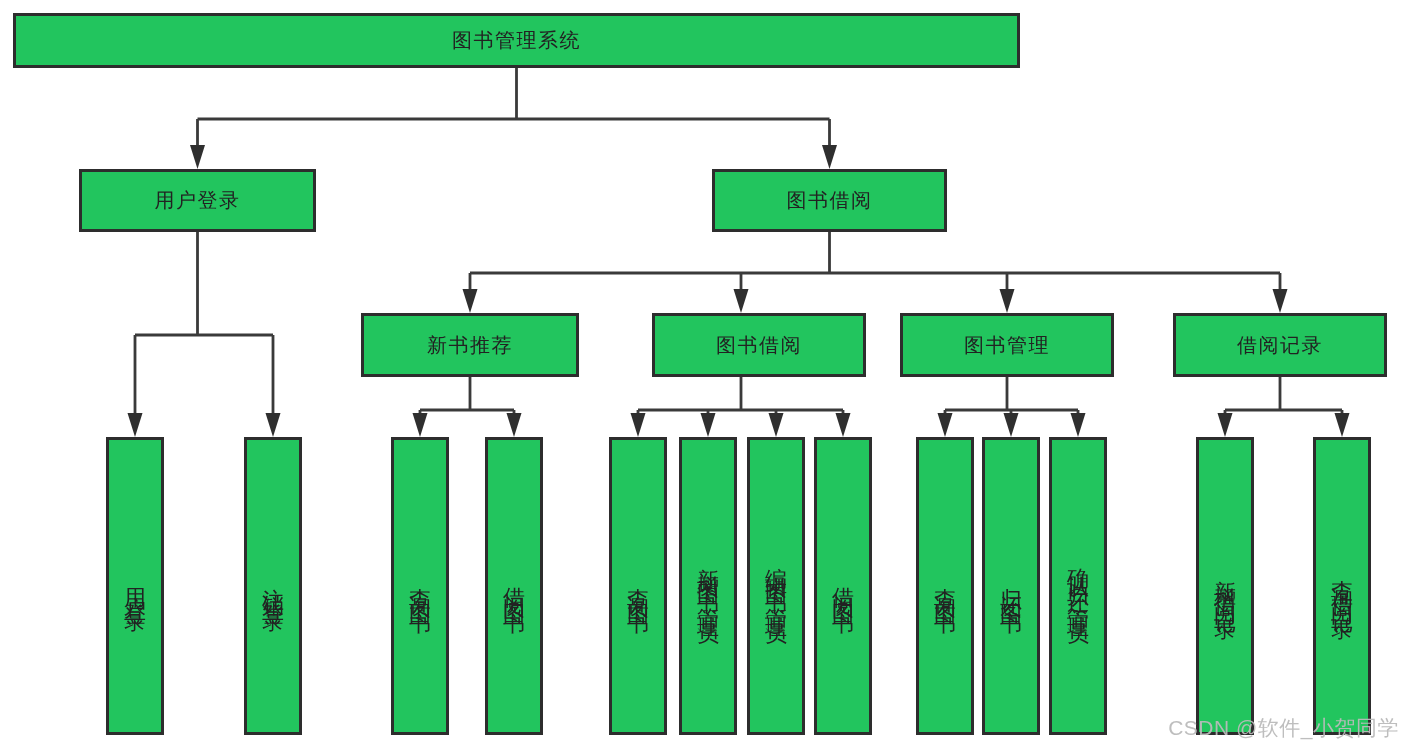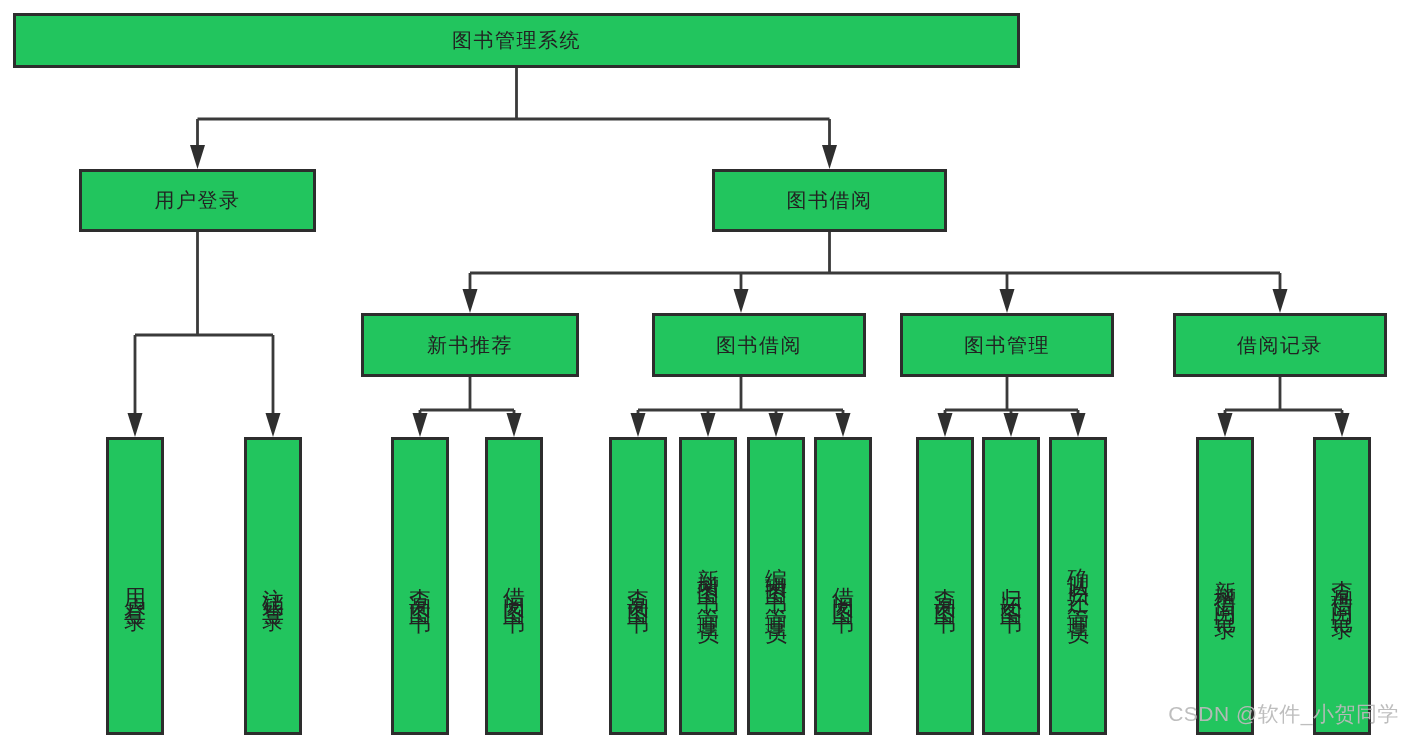--- a/index.html
+++ b/index.html
@@ -12,21 +12,21 @@
     display:flex; align-items:center; justify-content:center;
     color:#222222; z-index:2;
   }
   .hbox span { font-size:20px; letter-spacing:1.5px; white-space:nowrap; }
   .vbox { width:58px; top:437px; height:298px; }
   .vbox span {
     writing-mode:vertical-rl; text-orientation:mixed;
     font-size:22px; letter-spacing:8px; line-height:1;
   }
   .watermark {
-    position:absolute; right:6px; bottom:19px; z-index:5;
+    position:absolute; right:6px; bottom:5px; z-index:5;
     font-size:21px; letter-spacing:0.5px; color:rgba(186,186,186,0.95);
     white-space:nowrap;
   }
 </style>
 </head>
 <body>
 
 <div class="stage">
 
   <svg class="connector-layer" width="1405" height="747" viewBox="0 0 1405 747" xmlns="http://www.w3.org/2000/svg">

